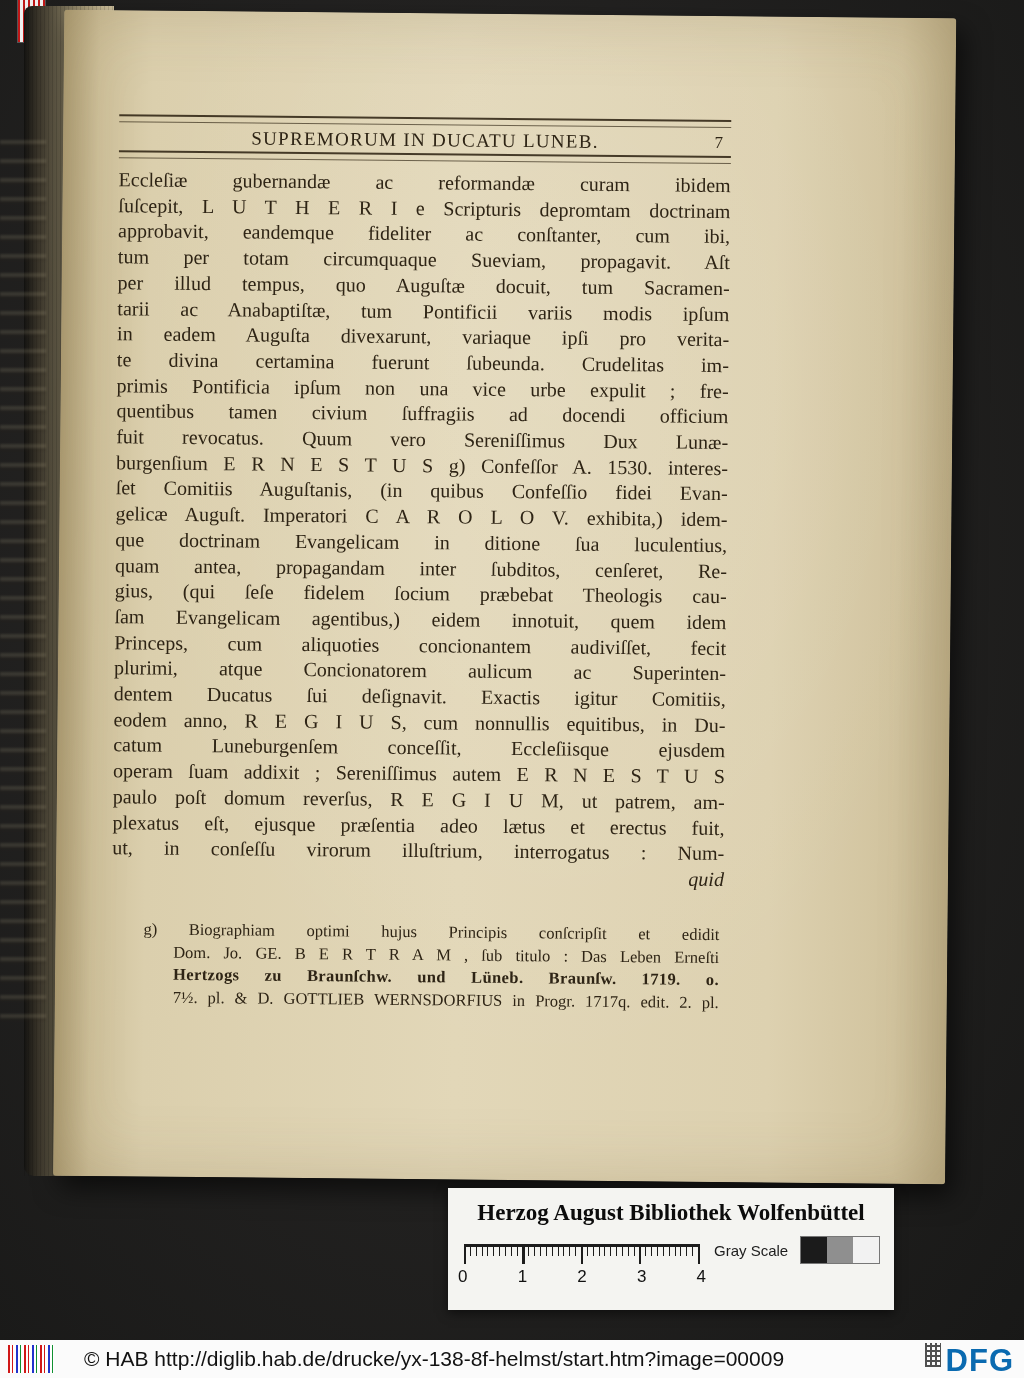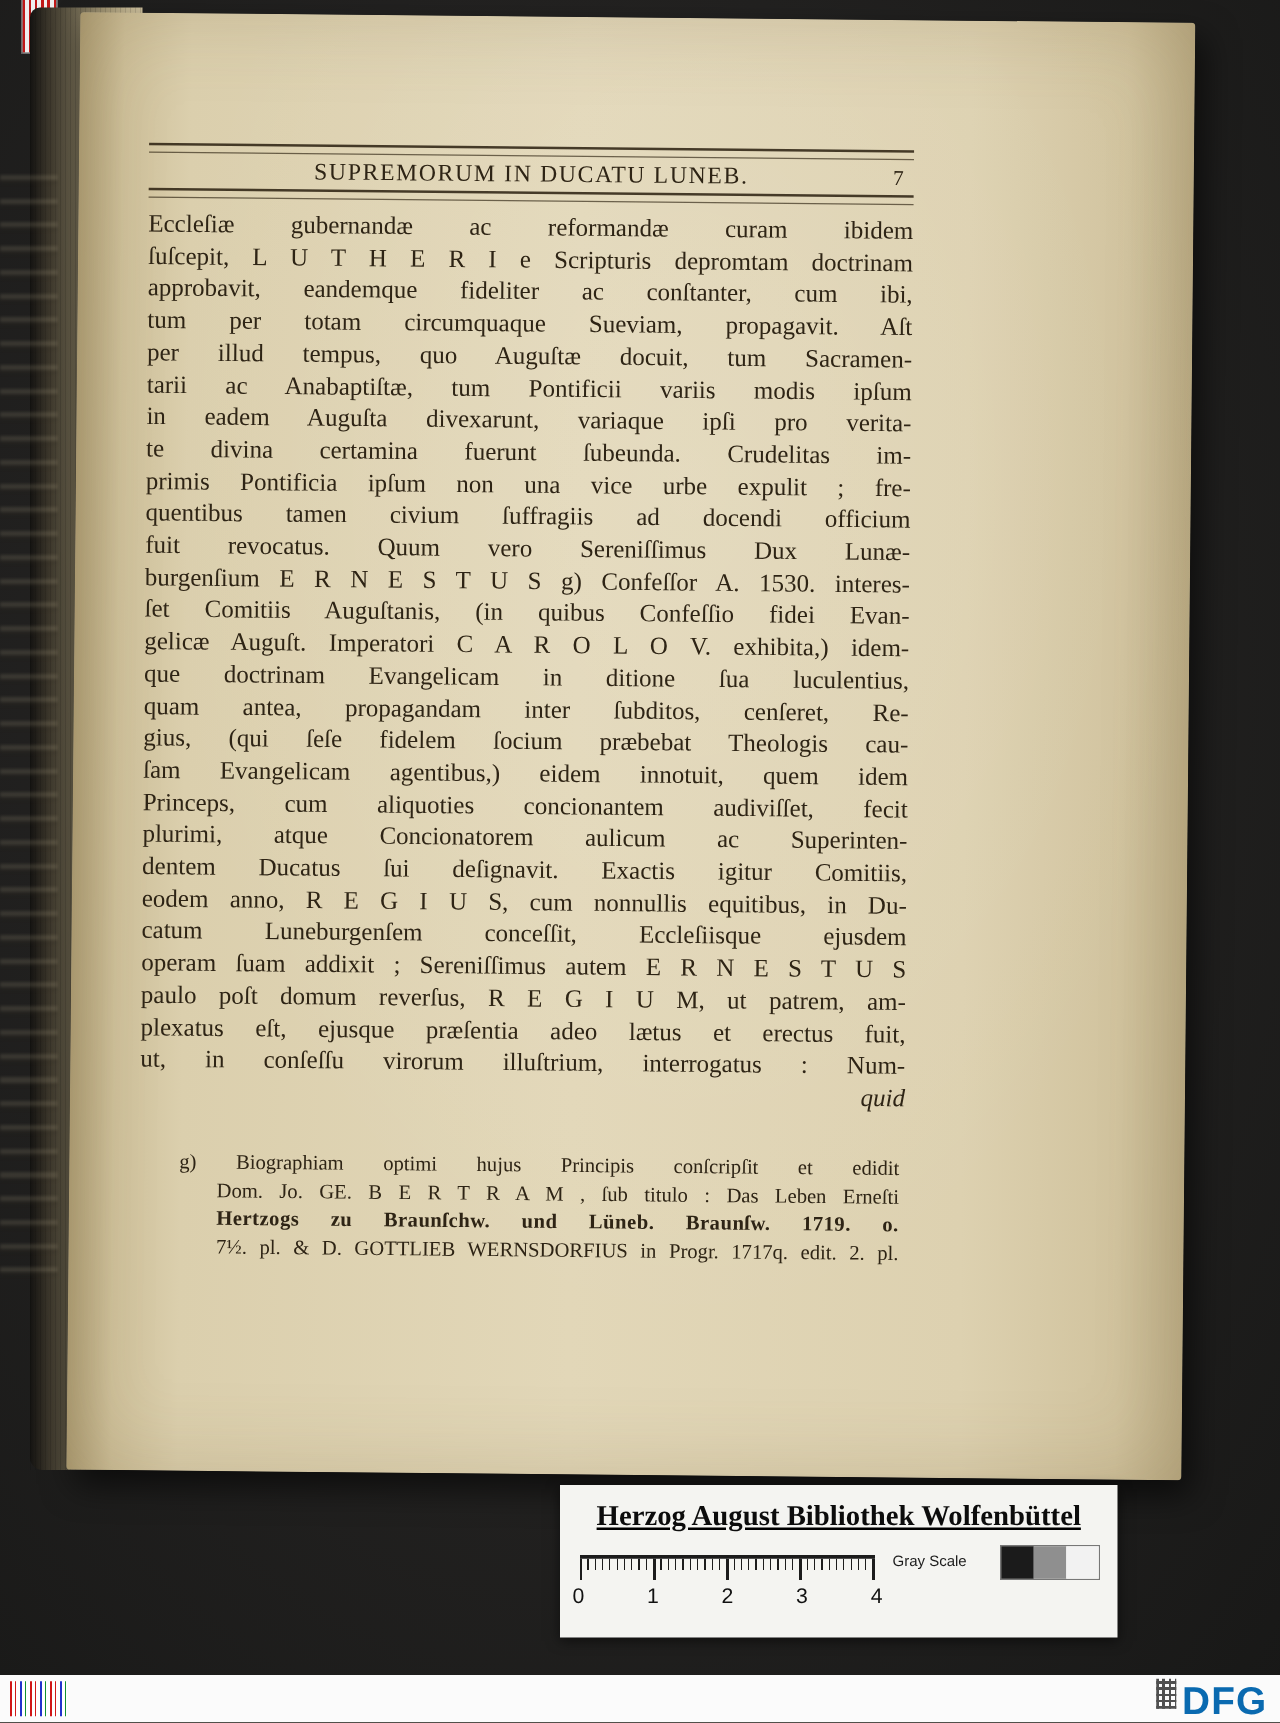--- a/index.html
+++ b/index.html
@@ -36,32 +36,32 @@
   .line.right-last{text-align-last:right;}
   .line.italic{font-style:italic;}
 
   .footnote{position:absolute;left:88px;top:908px;width:576px;font-size:16.5px;line-height:22.6px;color:#2e2415;}
   .fn-line{text-align:justify;text-align-last:justify;}
   .fn-line.indent{padding-left:30px;}
   .fn-line.fraktur{font-weight:bold;letter-spacing:.4px;}
 
   
   .card{position:absolute;left:448px;top:1188px;width:446px;height:122px;background:#f4f4f1;
-    box-shadow:0 3px 10px rgba(0,0,0,.55);text-decoration:underline;}
+    box-shadow:0 3px 10px rgba(0,0,0,.55);}
   .card-title{padding-top:12px;text-align:center;font-weight:bold;font-size:23px;color:#0c0c0c;
     font-family:"Liberation Serif","DejaVu Serif",serif;}
   .ruler{position:absolute;left:16px;top:56px;width:236px;height:17px;border-top:3px solid #1c1c1c;
     background-image:
       repeating-linear-gradient(90deg,#1c1c1c 0 2px,transparent 2px 58.5px),
       repeating-linear-gradient(90deg,#1c1c1c 0 1px,transparent 1px 5.85px);
     background-size:100% 100%,100% 55%;background-repeat:no-repeat,no-repeat;}
   .ruler-numbers{position:absolute;left:10px;top:79px;width:248px;display:flex;justify-content:space-between;
     font-family:"Liberation Sans","DejaVu Sans",sans-serif;font-size:17px;color:#111;}
   .gs-label{position:absolute;left:266px;top:54px;font-family:"Liberation Sans","DejaVu Sans",sans-serif;
-    font-size:12px;color:#1c1c1c;}
+    font-size:15px;color:#1c1c1c;}
   .swatches{position:absolute;left:352px;top:48px;display:flex;border:1px solid #777;}
   .swatch{width:26px;height:26px;}
 
   
   .bottom-bar{position:absolute;left:0;top:1340px;width:1024px;height:38px;background:#fbfbfb;}
   .barcode{position:absolute;left:8px;top:5px;width:46px;height:28px;background:#fff;
     background-image:repeating-linear-gradient(90deg,#d01818 0 2px,transparent 2px 4px,#d01818 4px 5px,transparent 5px 8px,#2233cc 8px 10px,transparent 10px 12px,#109030 12px 13px,transparent 13px 16px);}
   .copyright{position:absolute;left:84px;top:0;line-height:38px;
     font-family:"Liberation Sans","DejaVu Sans",sans-serif;font-size:21px;color:#121212;}
   .dfg{position:absolute;right:10px;top:3px;display:flex;gap:5px;}
@@ -142,19 +142,20 @@
     <div class="gs-label">Gray Scale</div>
     <div class="swatches">
       <div class="swatch" style="background: rgb(27, 27, 27);"></div>
       <div class="swatch" style="background: rgb(143, 143, 143);"></div>
       <div class="swatch" style="background: rgb(242, 242, 242);"></div>
     </div>
   </div>
 
   <div class="bottom-bar">
     <div class="barcode"></div>
+    <div class="copyright">© HAB http://diglib.hab.de/drucke/yx-138-8f-helmst/start.htm?image=00009</div>
     <div class="dfg">
       <div class="dfg-grid"></div>
       <div class="dfg-text" style="color: rgb(10, 106, 176);">DFG</div>
     </div>
   </div>
 
 </div>
 
 </body></html>

